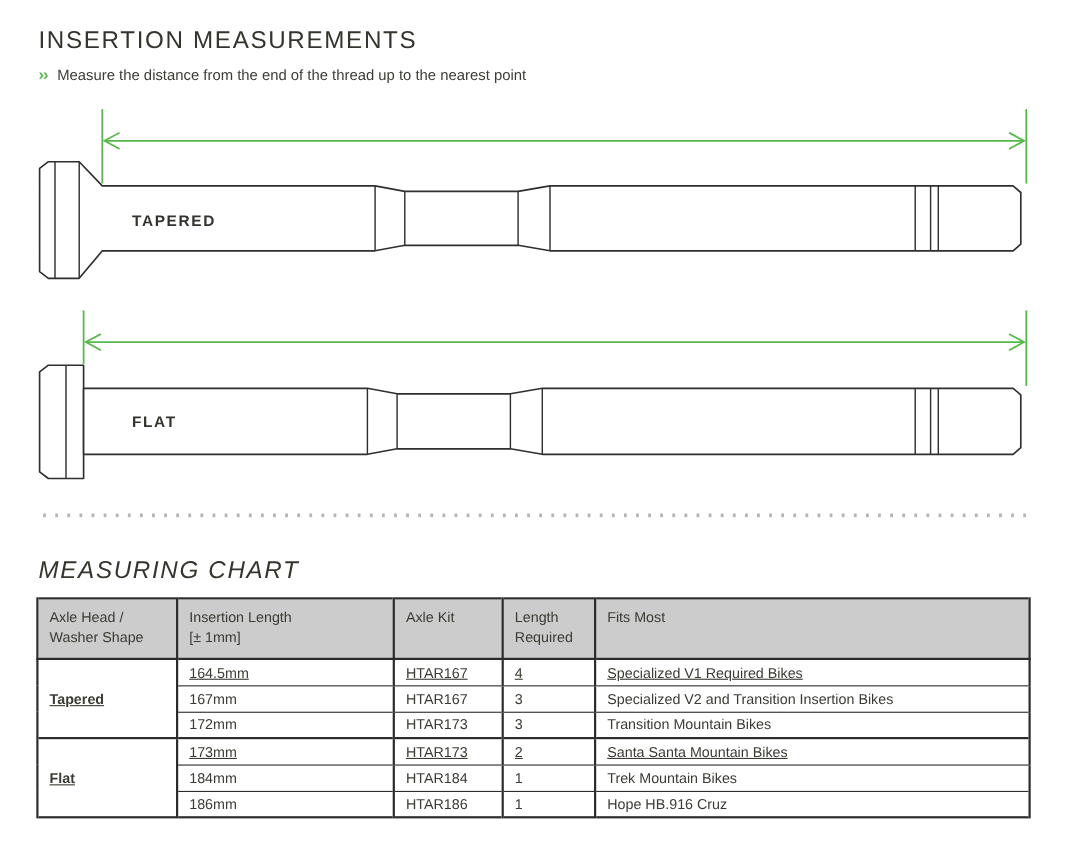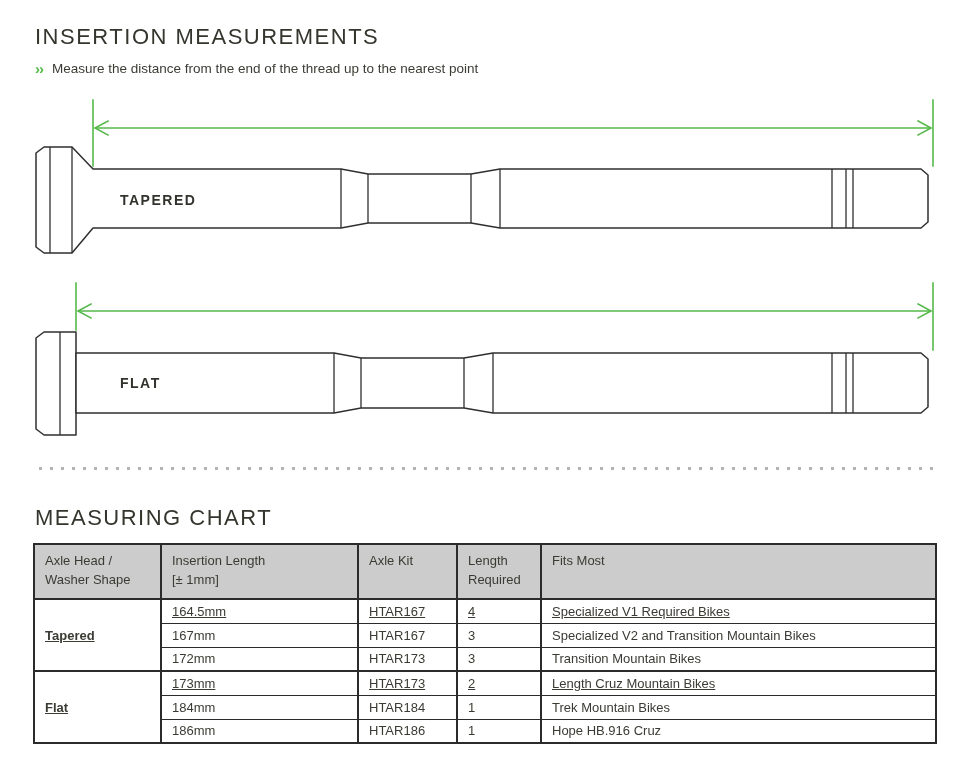--- a/index.html
+++ b/index.html
@@ -13,21 +13,21 @@
   }
   .sec-title{
     position:absolute;left:35px;
     margin:0;
     font-size:22px;font-weight:400;
     letter-spacing:1.5px;
     color:#35352e;
     text-align:right;
   }
   #title-insertion{top:24px;}
-  #title-chart{top:505px;}
+  #title-chart{top:505px;font-style:italic;}
   .instruction{
     position:absolute;left:35px;top:61px;
     font-size:13.5px;color:#3c3c35;
     display:flex;align-items:center;
   }
   .instruction .marker{
     color:#54b948;font-weight:bold;font-size:15px;
     letter-spacing:-1px;margin-right:9px;line-height:1;
   }
   svg.diagrams{position:absolute;left:0;top:0;}
@@ -162,34 +162,34 @@
         <td class="shape-cell" rowspan="3">Tapered</td>
         <td>164.5mm</td>
         <td>HTAR167</td>
         <td>4</td>
         <td>Specialized V1 Required Bikes</td>
       </tr>
       <tr>
         <td>167mm</td>
         <td>HTAR167</td>
         <td>3</td>
-        <td>Specialized V2 and Transition Mountain Bikes</td>
+        <td>Specialized V2 and Transition Insertion Bikes</td>
       </tr>
       <tr>
         <td>172mm</td>
         <td>HTAR173</td>
         <td>3</td>
         <td>Transition Mountain Bikes</td>
       </tr>
       <tr class="group-start">
         <td class="shape-cell" rowspan="3">Flat</td>
         <td>173mm</td>
         <td>HTAR173</td>
         <td>2</td>
-        <td>Length Cruz Mountain Bikes</td>
+        <td>Santa Santa Mountain Bikes</td>
       </tr>
       <tr>
         <td>184mm</td>
         <td>HTAR184</td>
         <td>1</td>
         <td>Trek Mountain Bikes</td>
       </tr>
       <tr>
         <td>186mm</td>
         <td>HTAR186</td>

